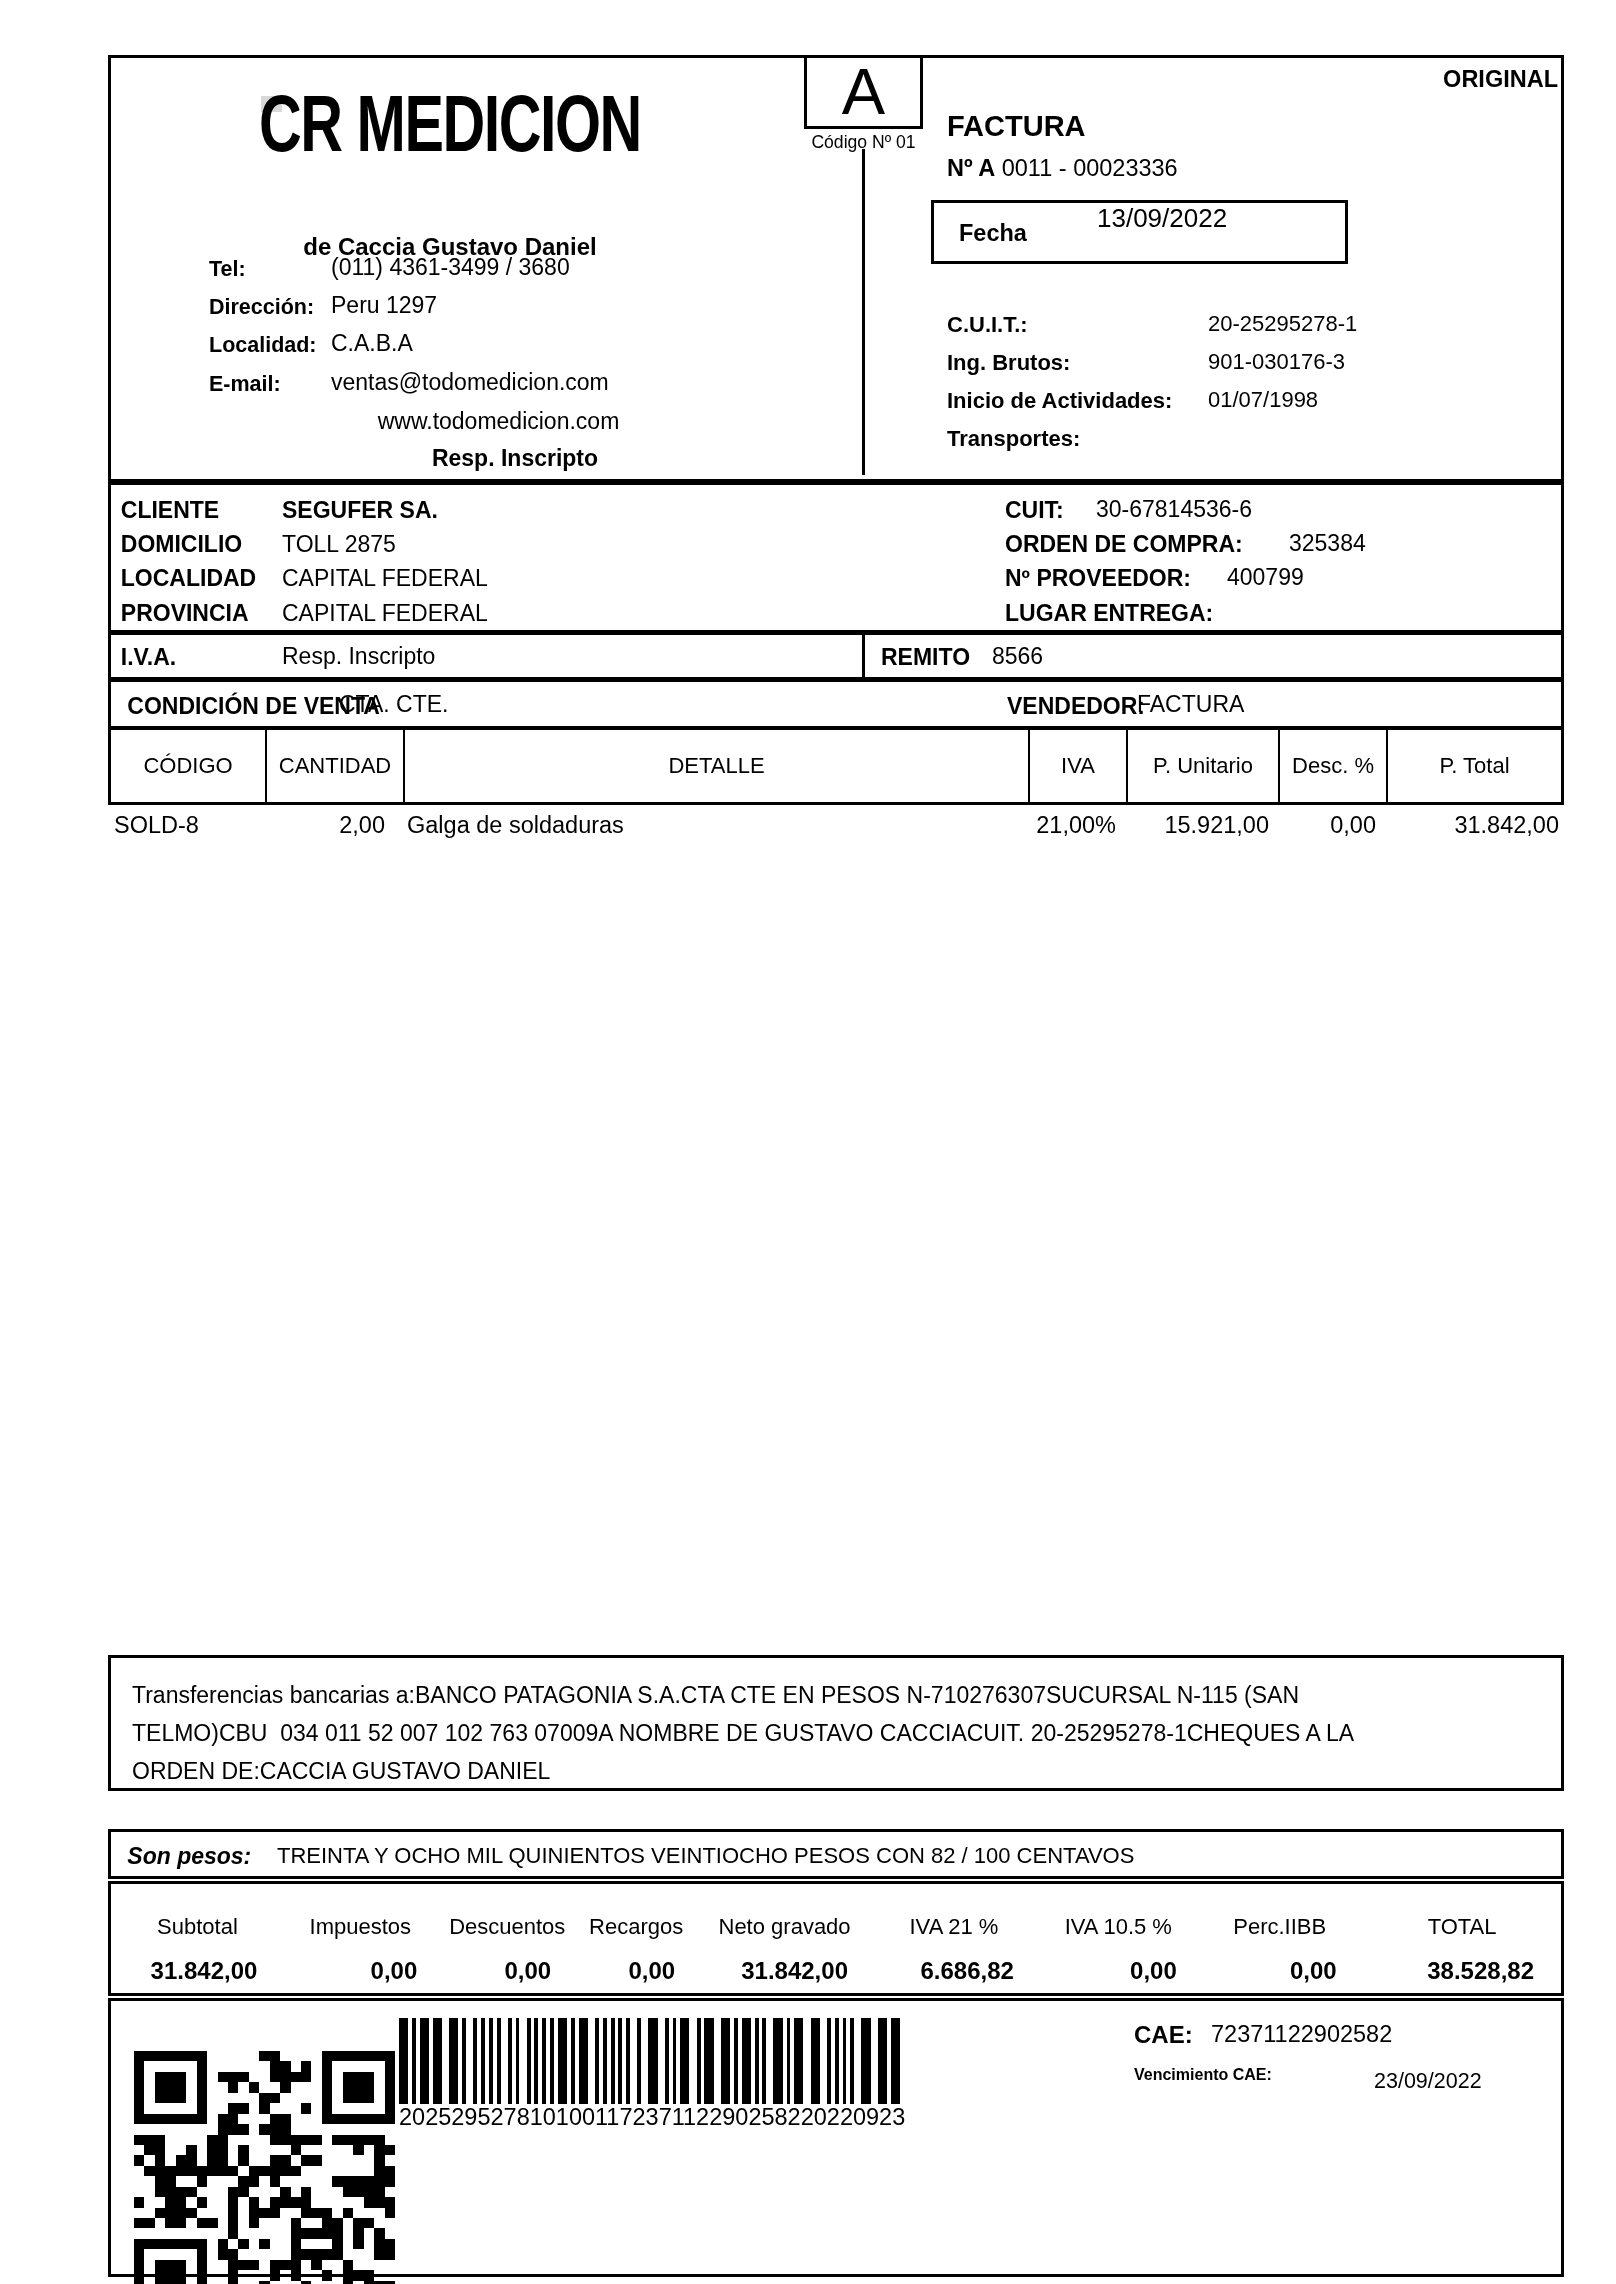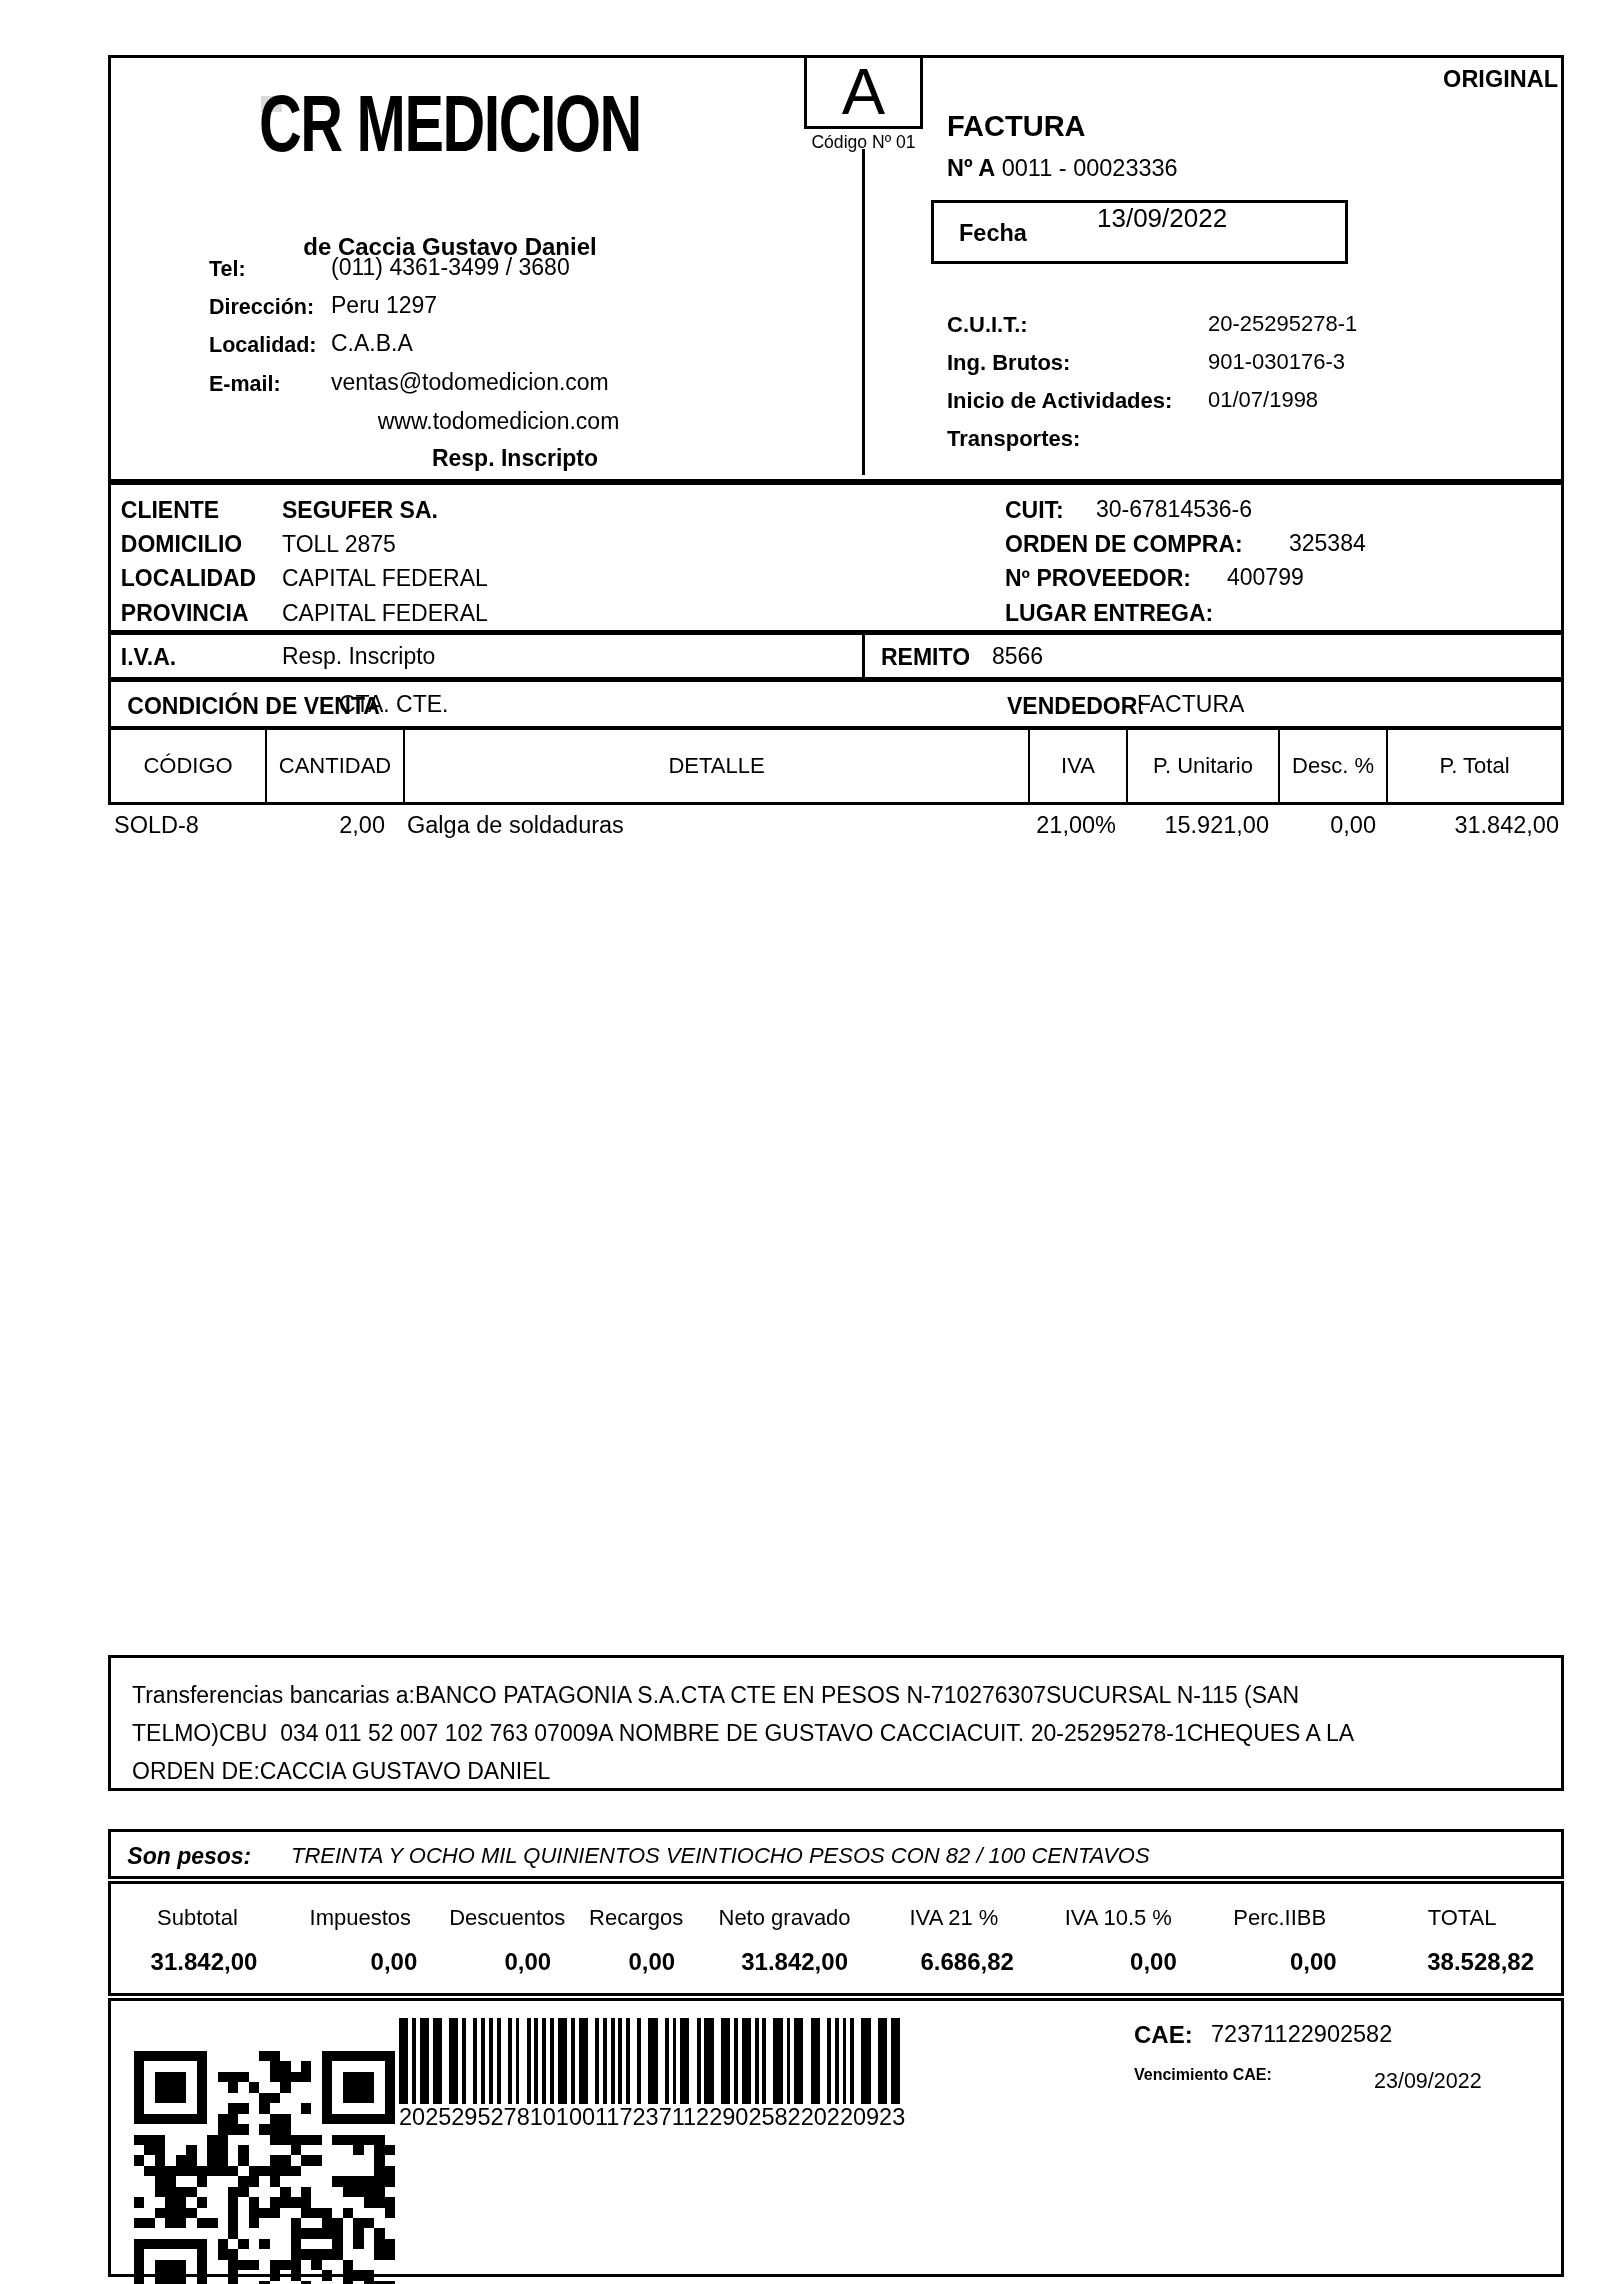--- a/index.html
+++ b/index.html
@@ -32,21 +32,21 @@
          box-sizing:border-box;display:flex;}
   .th{border-right:2.6px solid #000;display:flex;align-items:center;justify-content:center;
       font-size:22px;box-sizing:border-box;height:100%;}
   .th:last-child{border-right:none;}
   
   .transfer-line{white-space:pre;font-size:23px;line-height:38px;}
   
   .totals{position:absolute;left:108px;top:1881px;width:1456px;height:115px;border:3.3px solid #000;
           box-sizing:border-box;display:flex;}
   .tcol{display:flex;flex-direction:column;box-sizing:border-box;}
-  .tlabel{margin-top:21px;text-align:center;font-size:22px;padding-left:7px;}
+  .tlabel{margin-top:30px;text-align:center;font-size:22px;padding-left:7px;}
   .tvalue{margin-top:17px;text-align:right;font-size:24px;font-weight:bold;padding-right:19.5px;}
   svg{display:block;}
 </style>
 </head>
 <body>
 
 <div class="page">
 
   <div class="box" style="left:108px;top:55px;width:1456px;height:427px;">
     <div class="gray-artifact"></div>
@@ -154,21 +154,21 @@
   </div>
 
   <div class="box" style="left:108px;top:1655px;width:1456px;height:136px;padding:18px 21px;">
     <div class="transfer-line">Transferencias bancarias a:BANCO PATAGONIA S.A.CTA CTE EN PESOS N-710276307SUCURSAL N-115 (SAN</div>
     <div class="transfer-line">TELMO)CBU  034 011 52 007 102 763 07009A NOMBRE DE GUSTAVO CACCIACUIT. 20-25295278-1CHEQUES A LA</div>
     <div class="transfer-line">ORDEN DE:CACCIA GUSTAVO DANIEL</div>
   </div>
 
   <div class="box" style="left:108px;top:1829px;width:1456px;height:50px;">
     <div class="abs b i t35" style="left:16.3px;top:11.7px;">Son pesos:</div>
-    <div class="abs t34" style="left:180px;top:11.7px;font-style:italic;">TREINTA Y OCHO MIL QUINIENTOS VEINTIOCHO PESOS CON 82 / 100 CENTAVOS</div>
+    <div class="abs t34" style="left:166px;top:11.7px;">TREINTA Y OCHO MIL QUINIENTOS VEINTIOCHO PESOS CON 82 / 100 CENTAVOS</div>
   </div>
 
   <div class="totals">
     <div class="tcol" style="width:166px;">
       <div class="tlabel">Subtotal</div>
       <div class="tvalue">31.842,00</div>
     </div>
     <div class="tcol" style="width:160px;">
       <div class="tlabel">Impuestos</div>
       <div class="tvalue">0,00</div>

